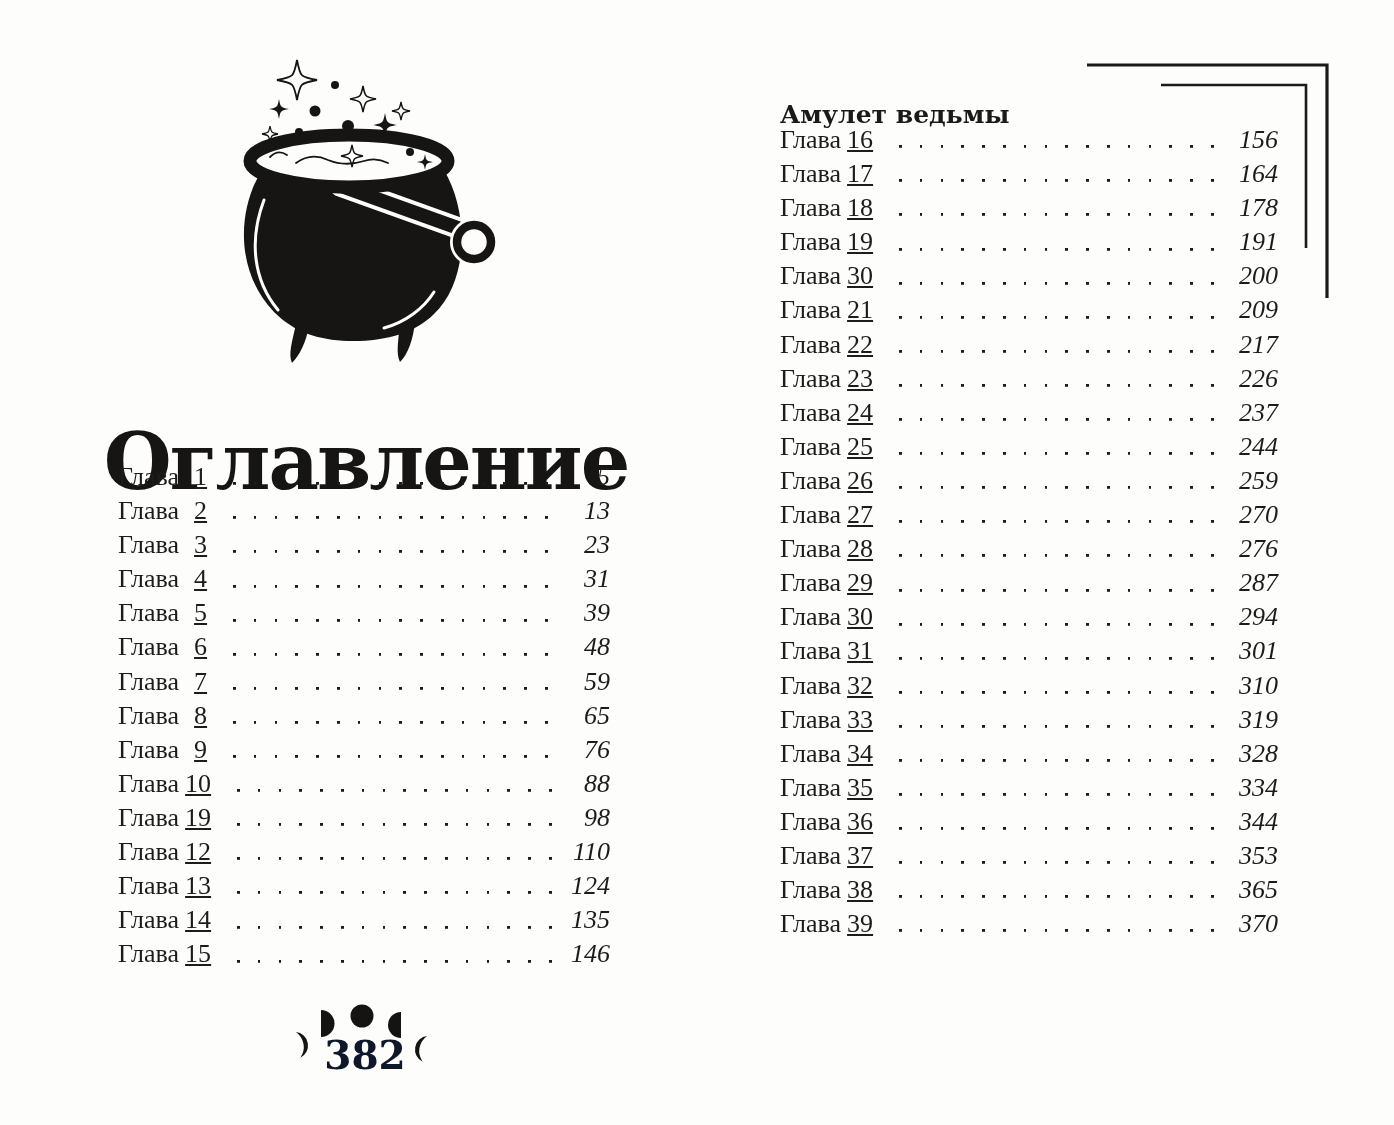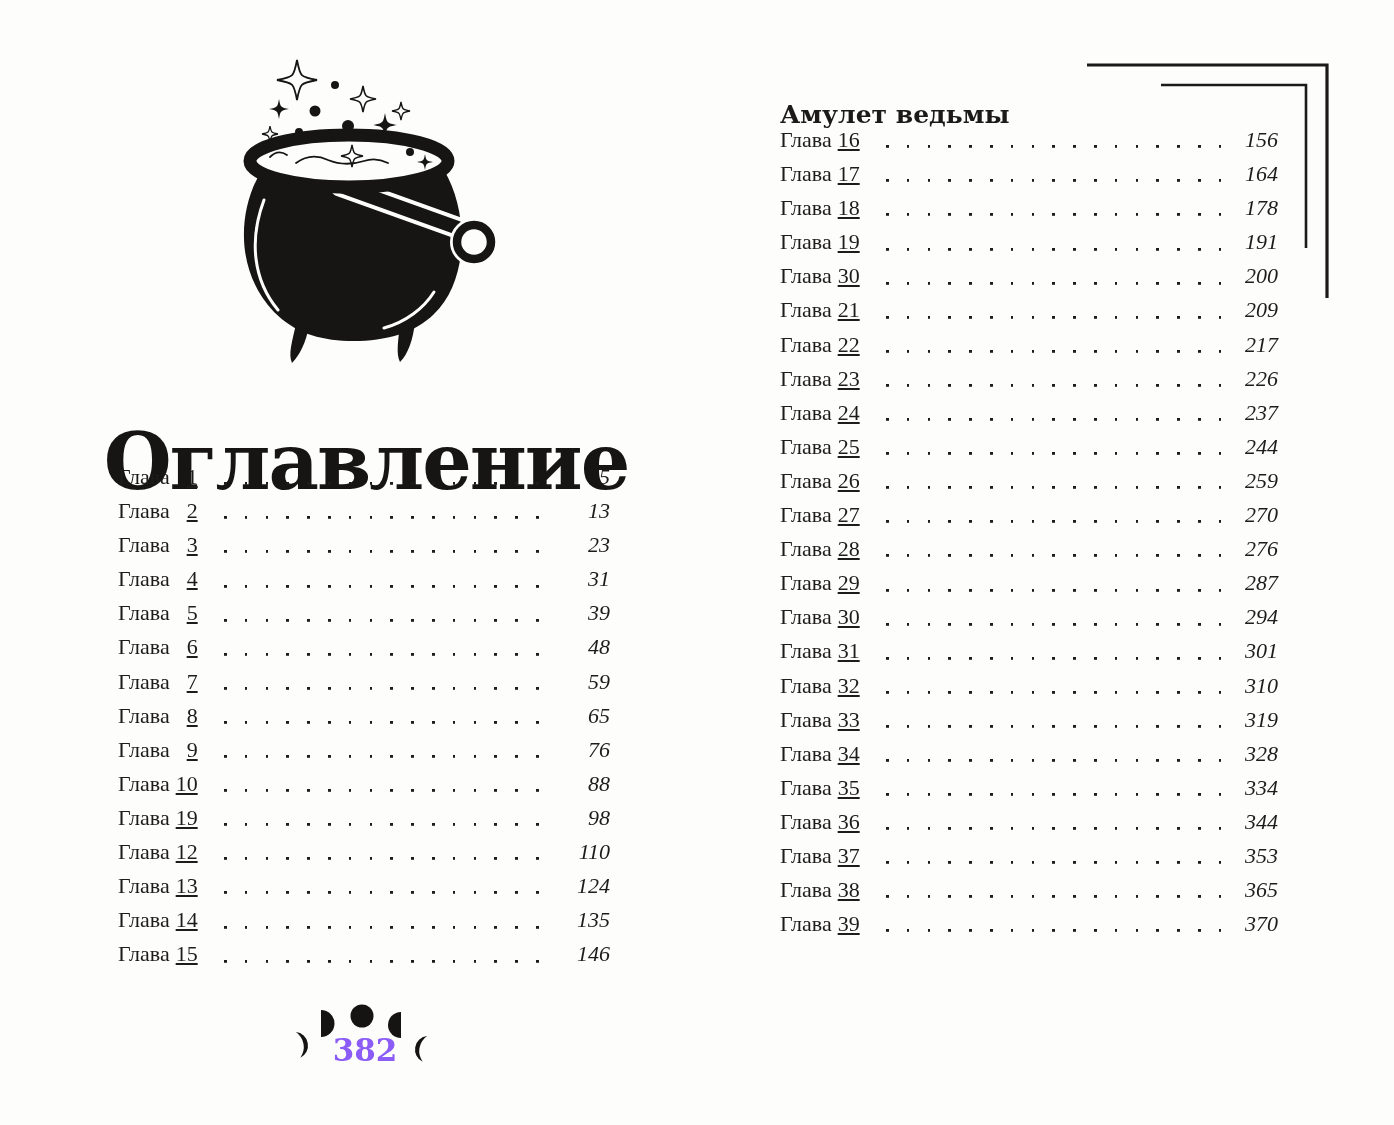--- a/index.html
+++ b/index.html
@@ -11,21 +11,21 @@
     color:#1d1c1a;
     overflow:hidden;
   }
   
   .toc{position:absolute;}
   #left-toc{left:118px;top:460px;width:492px;}
   #right-toc{left:780px;top:123px;width:498px;}
   .toc-row{
     display:flex;
     height:34.1px;
-    font-size:22px;
+    font-size:26px;
     line-height:34px;
     white-space:nowrap;
     justify-content:space-between;
   }
   .toc-chapter{flex:none;}
   .toc-num{flex:none;display:inline-block;min-width:22px;margin-left:6px;text-align:right;text-decoration:underline;}
   .toc-dots{
     flex:1;
     margin:0 10px 0 26px;
     background-image:repeating-linear-gradient(to right,#1d1c1a 0 2.6px,transparent 2.6px 20.8px);
@@ -54,22 +54,22 @@
   }
   
   #cauldron{position:absolute;left:236px;top:58px;}
   #corner-frame{position:absolute;left:1085px;top:58px;}
   #moon-phases{position:absolute;left:288px;top:1000px;}
   #book-page-number{
     position:absolute;left:292px;top:1032px;width:146px;
     text-align:center;
     font-family:"DejaVu Serif", serif;
     font-weight:bold;
-    font-size:31px;
-    color:#8b5cf6;
+    font-size:39px;
+    color:#0f172a;
   }
 </style>
 </head>
 <body>
 
 <div class="spread">
 
   <svg id="cauldron" width="262" height="312" viewBox="0 0 262 312" aria-hidden="true">
     <defs>
       <path id="star4" d="M 0 -10 C 1.6 -1.6, 1.6 -1.6, 10 0 C 1.6 1.6, 1.6 1.6, 0 10 C -1.6 1.6, -1.6 1.6, -10 0 C -1.6 -1.6, -1.6 -1.6, 0 -10 Z"></path>

